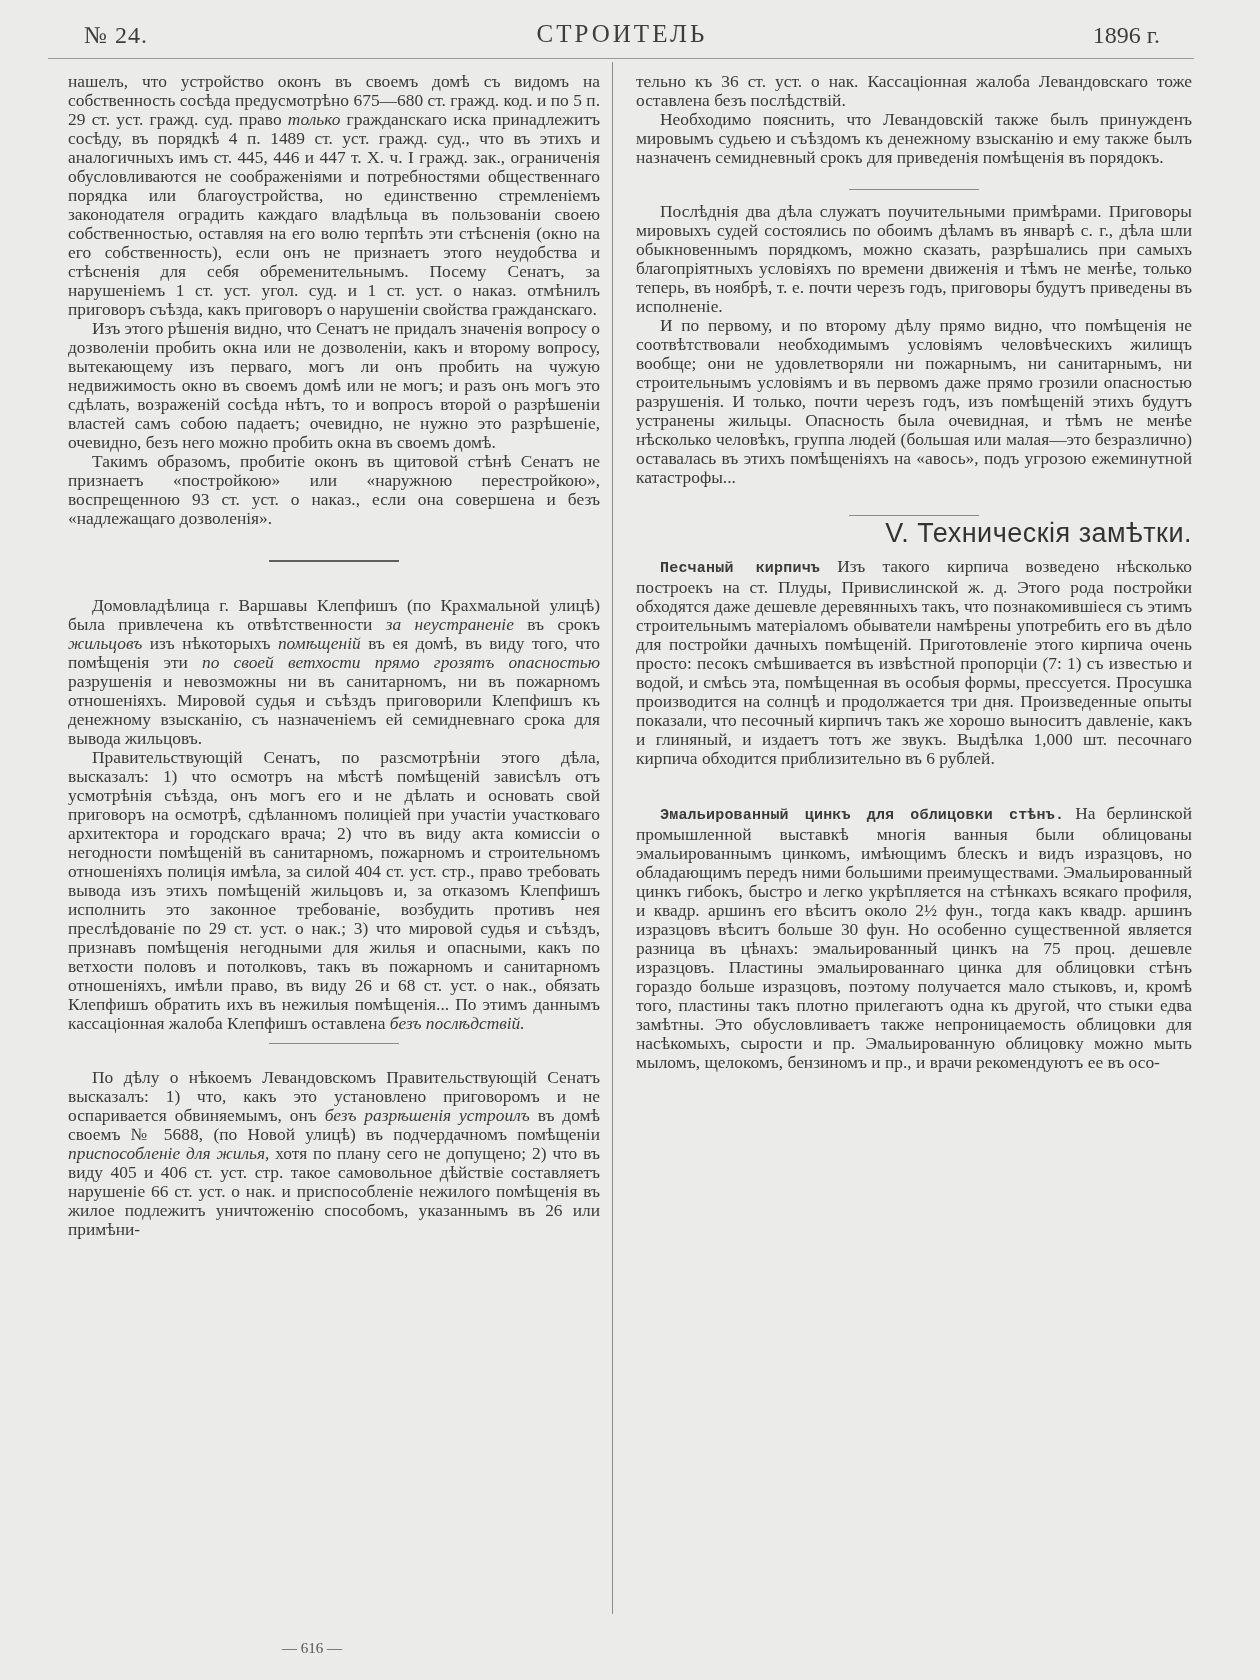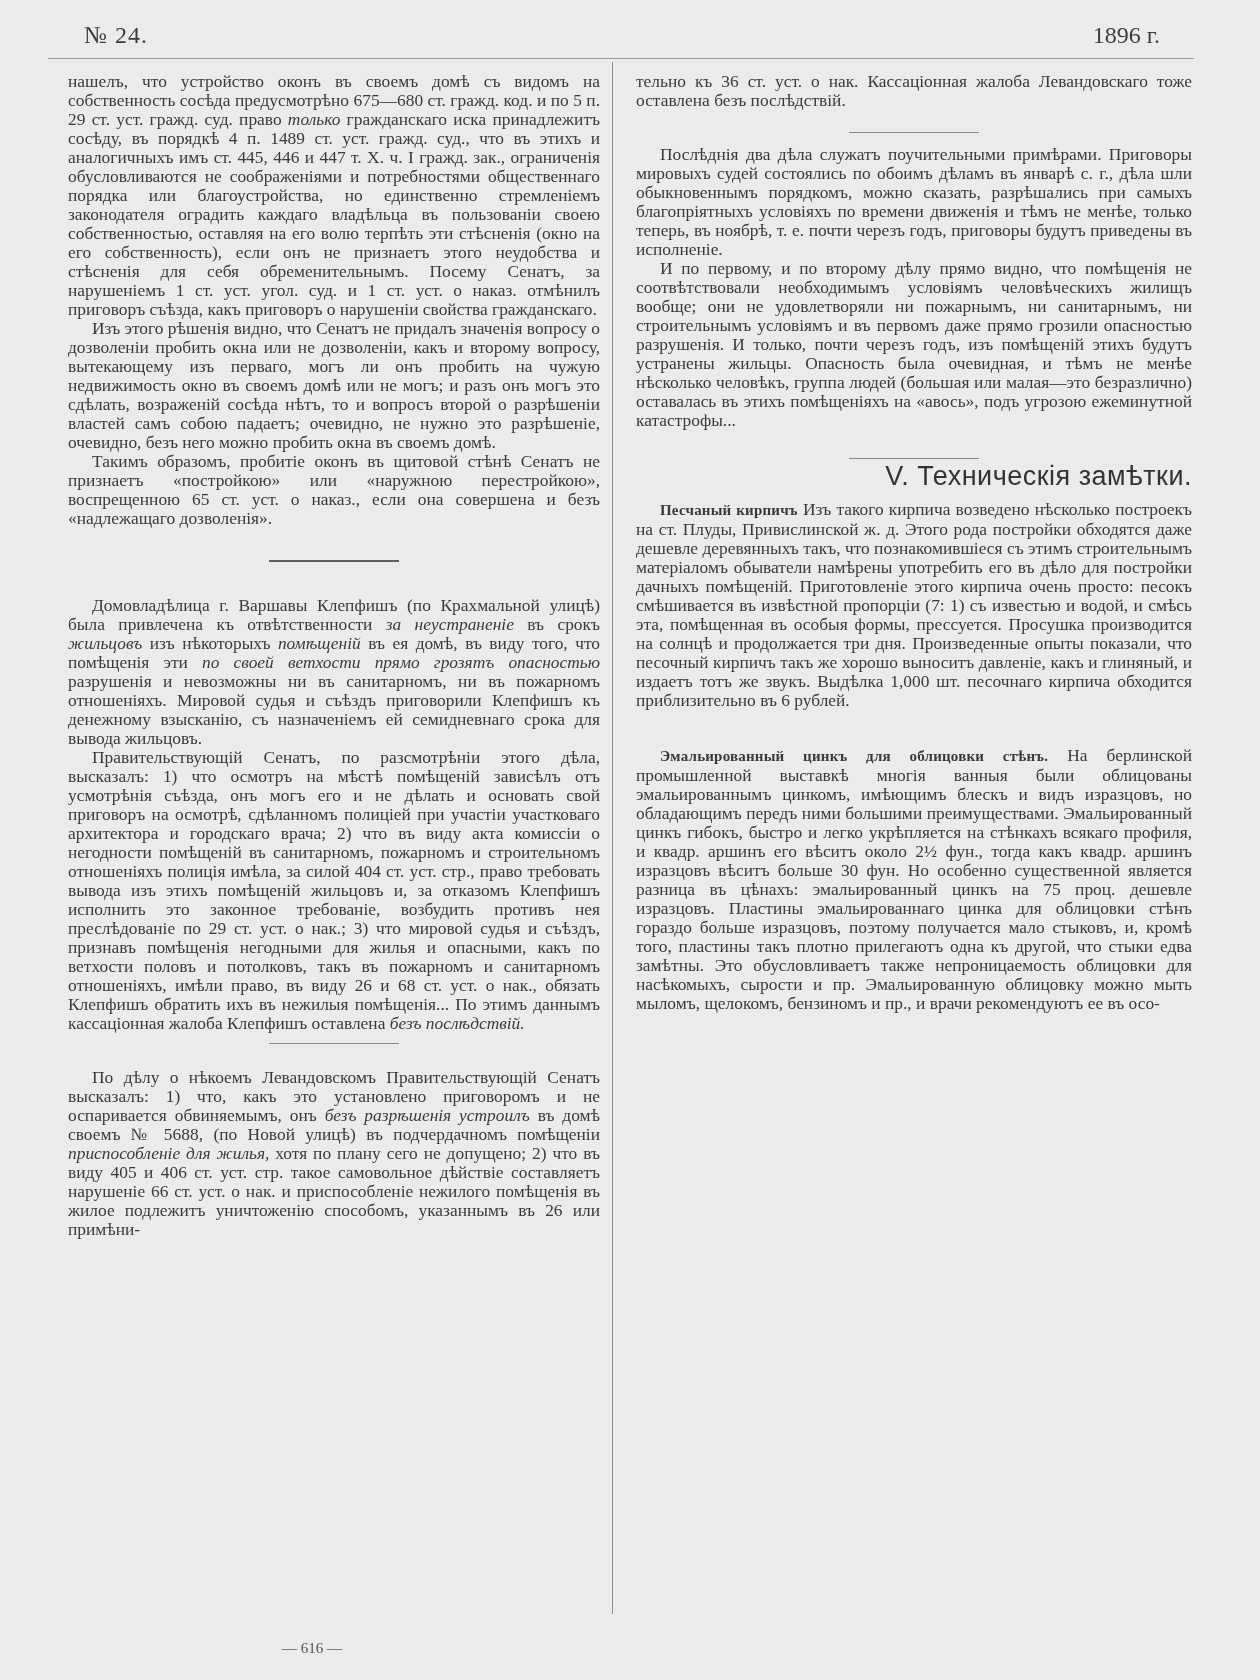--- a/index.html
+++ b/index.html
@@ -20,62 +20,64 @@
   .rh-right { position: absolute; right: 0; top: 2px; }
   .head-rule { position: absolute; left: 48px; top: 58px; width: 1146px; height: 1px; background: #9a9a9a; }
   .col-rule { position: absolute; left: 612px; top: 62px; width: 1px; height: 1552px; background: #8d8d8d; }
 
   .col { position: absolute; top: 72px; font-size: 17.4px; line-height: 19px; text-align: justify; }
   .col-left { left: 68px; width: 532px; }
   .col-right { left: 636px; width: 556px; }
   .col p { margin: 0; text-indent: 24px; }
   .col p.noindent { text-indent: 0; }
   .col .it { font-style: italic; }
-  .col .bold-lead { font-family: Liberation Serif, serif; font-weight: bold; font-size: 15px; letter-spacing: 0.2px; }
+  .col .bold-lead { font-family: Liberation Mono, monospace; font-weight: bold; font-size: 15px; letter-spacing: 0.2px; }
   .sep { width: 130px; height: 2px; background: #5e5e5e; margin: 32px auto 34px auto; }
   .sep.thin { height: 1px; background: #8a8a8a; margin: 10px auto 24px auto; }
   .sep.right2 { height: 1px; background: #8a8a8a; margin: 22px auto 12px auto; }
   .section-title {
     font-family: "Liberation Sans", "DejaVu Sans", sans-serif;
     font-size: 27px; text-align: right; margin: 8px 0 14px 0; color: #333; letter-spacing: 0.5px;
   }
   .gap-lg { height: 36px; }
   .folio { position: absolute; top: 1640px; font-size: 15px; color: #555; }
   .folio-left { left: 282px; }
   .folio-right { left: 866px; margin-top: 40px; }
 </style>
 </head>
 <body>
 
 <div class="page">
 
   <div class="running-head">
     <span class="rh-left">№ 24.</span>
+    <span class="rh-center">СТРОИТЕЛЬ</span>
     <span class="rh-right">1896 г.</span>
   </div>
   <div class="head-rule"></div>
   <div class="col-rule"></div>
 
   <div class="col col-left">
     <p class="noindent"><span>нашелъ, что устройство оконъ въ своемъ домѣ съ видомъ на собственность сосѣда предусмотрѣно 675—680 ст. гражд. код. и по 5 п. 29 ст. уст. гражд. суд. право </span><span class="it">только</span><span> гражданскаго иска принадлежитъ сосѣду, въ порядкѣ 4 п. 1489 ст. уст. гражд. суд., что въ этихъ и аналогичныхъ имъ ст. 445, 446 и 447 т. X. ч. I гражд. зак., ограниченія обусловливаются не соображеніями и потребностями общественнаго порядка или благоустройства, но единственно стремленіемъ законодателя оградить каждаго владѣльца въ пользованіи своею собственностью, оставляя на его волю терпѣть эти стѣсненія (окно на его собственность), если онъ не признаетъ этого неудобства и стѣсненія для себя обременительнымъ. Посему Сенатъ, за нарушеніемъ 1 ст. уст. угол. суд. и 1 ст. уст. о наказ. отмѣнилъ приговоръ съѣзда, какъ приговоръ о нарушеніи свойства гражданскаго.</span></p>
     <p>Изъ этого рѣшенія видно, что Сенатъ не придалъ значенія вопросу о дозволеніи пробить окна или не дозволеніи, какъ и второму вопросу, вытекающему изъ перваго, могъ ли онъ пробить на чужую недвижимость окно въ своемъ домѣ или не могъ; и разъ онъ могъ это сдѣлать, возраженій сосѣда нѣтъ, то и вопросъ второй о разрѣшеніи властей самъ собою падаетъ; очевидно, не нужно это разрѣшеніе, очевидно, безъ него можно пробить окна въ своемъ домѣ.</p>
-    <p>Такимъ образомъ, пробитіе оконъ въ щитовой стѣнѣ Сенатъ не признаетъ «постройкою» или «наружною перестройкою», воспрещенною 65 ст. уст. о наказ., если она совершена и безъ «надлежащаго дозволенія».</p>
+    <p>Такимъ образомъ, пробитіе оконъ въ щитовой стѣнѣ Сенатъ не признаетъ «постройкою» или «наружною перестройкою», воспрещенною 93 ст. уст. о наказ., если она совершена и безъ «надлежащаго дозволенія».</p>
 
     <div class="sep"></div>
 
     <p><span>Домовладѣлица г. Варшавы Клепфишъ (по Крахмальной улицѣ) была привлечена къ отвѣтственности </span><span class="it">за неустраненіе</span><span> въ срокъ </span><span class="it">жильцовъ</span><span> изъ нѣкоторыхъ </span><span class="it">помѣщеній</span><span> въ ея домѣ, въ виду того, что помѣщенія эти </span><span class="it">по своей ветхости прямо грозятъ опасностью</span><span> разрушенія и невозможны ни въ санитарномъ, ни въ пожарномъ отношеніяхъ. Мировой судья и съѣздъ приговорили Клепфишъ къ денежному взысканію, съ назначеніемъ ей семидневнаго срока для вывода жильцовъ.</span></p>
     <p><span>Правительствующій Сенатъ, по разсмотрѣніи этого дѣла, высказалъ: 1) что осмотръ на мѣстѣ помѣщеній зависѣлъ отъ усмотрѣнія съѣзда, онъ могъ его и не дѣлать и основать свой приговоръ на осмотрѣ, сдѣланномъ полиціей при участіи участковаго архитектора и городскаго врача; 2) что въ виду акта комиссіи о негодности помѣщеній въ санитарномъ, пожарномъ и строительномъ отношеніяхъ полиція имѣла, за силой 404 ст. уст. стр., право требовать вывода изъ этихъ помѣщеній жильцовъ и, за отказомъ Клепфишъ исполнить это законное требованіе, возбудить противъ нея преслѣдованіе по 29 ст. уст. о нак.; 3) что мировой судья и съѣздъ, признавъ помѣщенія негодными для жилья и опасными, какъ по ветхости половъ и потолковъ, такъ въ пожарномъ и санитарномъ отношеніяхъ, имѣли право, въ виду 26 и 68 ст. уст. о нак., обязать Клепфишъ обратить ихъ въ нежилыя помѣщенія... По этимъ даннымъ кассаціонная жалоба Клепфишъ оставлена </span><span class="it">безъ послѣдствій.</span></p>
 
     <div class="sep thin"></div>
 
     <p><span>По дѣлу о нѣкоемъ Левандовскомъ Правительствующій Сенатъ высказалъ: 1) что, какъ это установлено приговоромъ и не оспаривается обвиняемымъ, онъ </span><span class="it">безъ разрѣшенія устроилъ</span><span> въ домѣ своемъ № 5688, (по Новой улицѣ) въ подчердачномъ помѣщеніи </span><span class="it">приспособленіе для жилья,</span><span> хотя по плану сего не допущено; 2) что въ виду 405 и 406 ст. уст. стр. такое самовольное дѣйствіе составляетъ нарушеніе 66 ст. уст. о нак. и приспособленіе нежилого помѣщенія въ жилое подлежитъ уничтоженію способомъ, указаннымъ въ 26 или примѣни-</span></p>
   </div>
 
   <div class="col col-right">
     <p class="noindent">тельно къ 36 ст. уст. о нак. Кассаціонная жалоба Левандовскаго тоже оставлена безъ послѣдствій.</p>
+    <p>Необходимо пояснить, что Левандовскій также былъ принужденъ мировымъ судьею и съѣздомъ къ денежному взысканію и ему также былъ назначенъ семидневный срокъ для приведенія помѣщенія въ порядокъ.</p>
 
     <div class="sep right2"></div>
 
     <p>Послѣднія два дѣла служатъ поучительными примѣрами. Приговоры мировыхъ судей состоялись по обоимъ дѣламъ въ январѣ с. г., дѣла шли обыкновеннымъ порядкомъ, можно сказать, разрѣшались при самыхъ благопріятныхъ условіяхъ по времени движенія и тѣмъ не менѣе, только теперь, въ ноябрѣ, т. е. почти черезъ годъ, приговоры будутъ приведены въ исполненіе.</p>
     <p>И по первому, и по второму дѣлу прямо видно, что помѣщенія не соотвѣтствовали необходимымъ условіямъ человѣческихъ жилищъ вообще; они не удовлетворяли ни пожарнымъ, ни санитарнымъ, ни строительнымъ условіямъ и въ первомъ даже прямо грозили опасностью разрушенія. И только, почти черезъ годъ, изъ помѣщеній этихъ будутъ устранены жильцы. Опасность была очевидная, и тѣмъ не менѣе нѣсколько человѣкъ, группа людей (большая или малая—это безразлично) оставалась въ этихъ помѣщеніяхъ на «авось», подъ угрозою ежеминутной катастрофы...</p>
 
     <div class="sep right2" style="margin-top:28px;margin-bottom:8px;"></div>
 
     <div class="section-title">V. Техническія замѣтки.</div>
 

